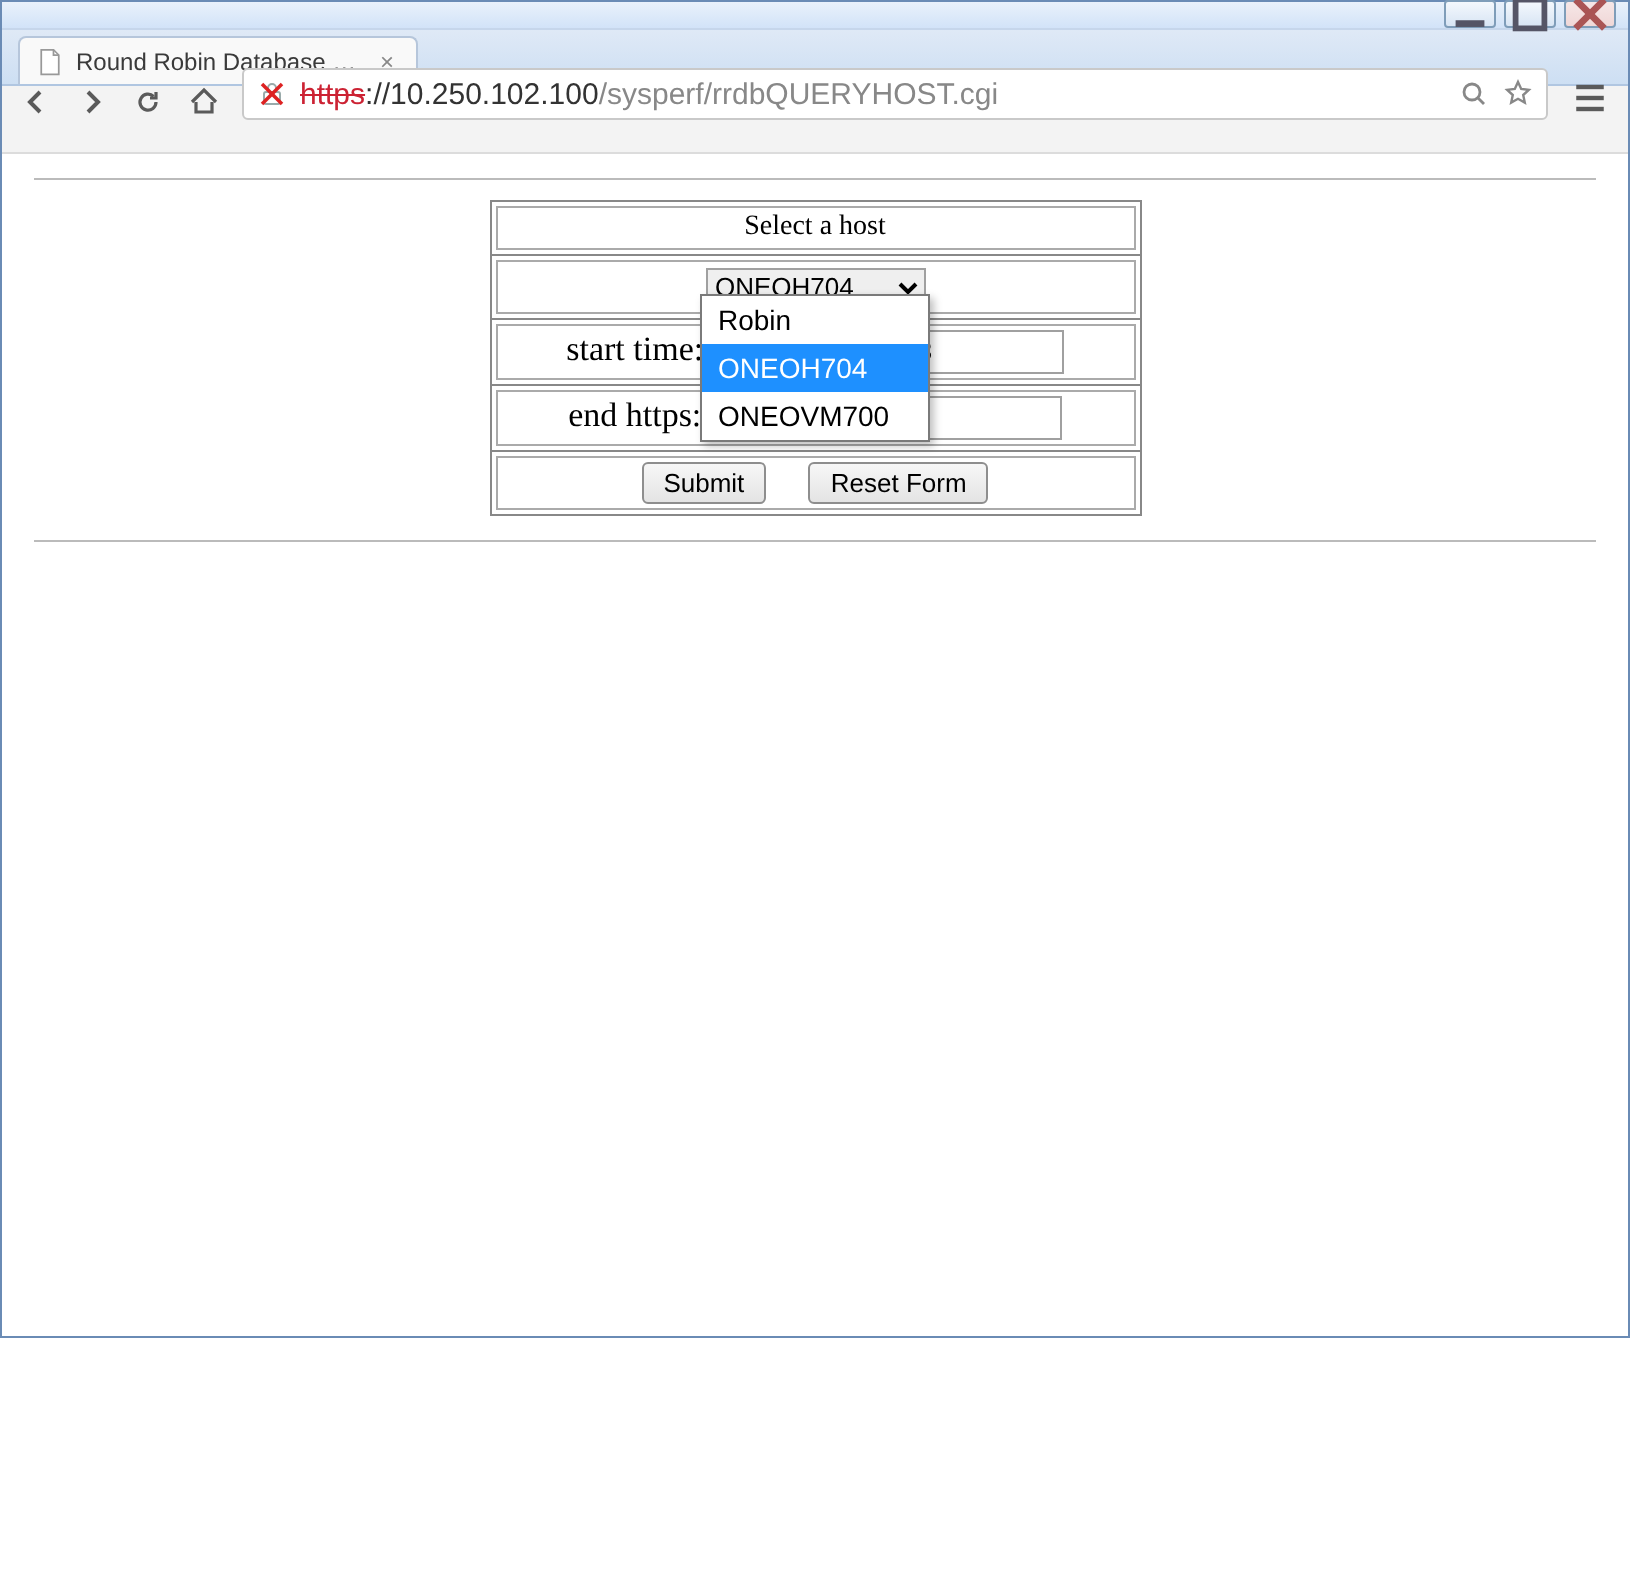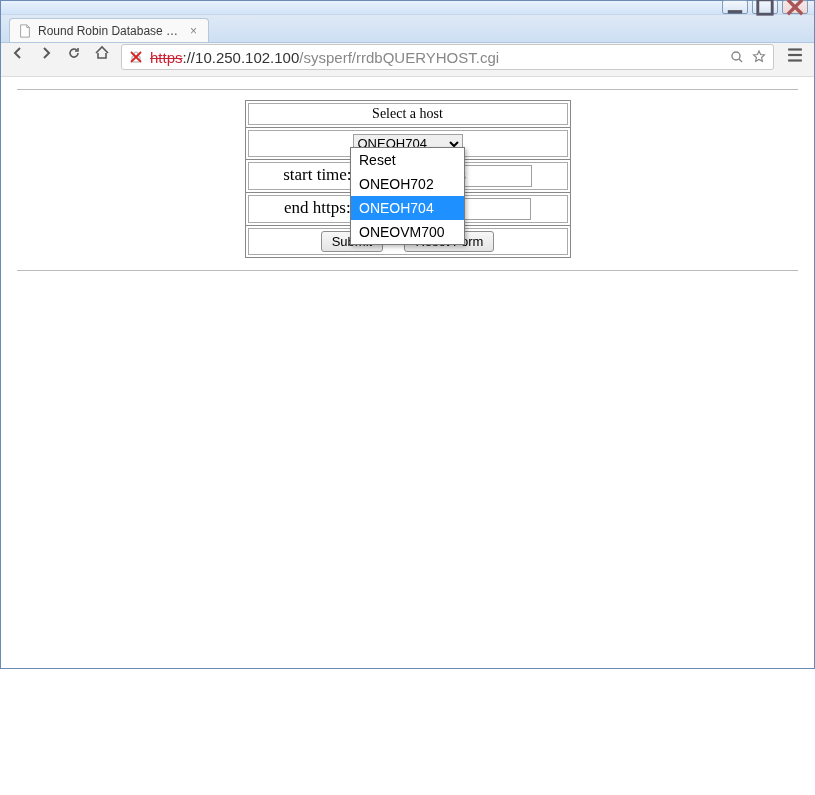--- a/index.html
+++ b/index.html
@@ -91,22 +91,22 @@
     font-size: 12px;
     line-height: 10px;
     cursor: pointer;
   }
 
   .toolbar {
     height: 34px;
     background: #f3f3f3;
     border-bottom: 1px solid #dcdcdc;
     display: flex;
-    align-items: flex-start;
-    padding: 1px 8px;
+    align-items: flex-end;
+    padding: 16px 8px;
     gap: 10px;
   }
   .tb-btn {
     width: 18px; height: 18px;
     color: #5a5a5a;
     display: flex;
     align-items: center;
     justify-content: center;
     cursor: pointer;
   }
@@ -376,20 +376,19 @@
             </div>
           </td>
         </tr>
       </tbody>
         </table>
       <hr class="sep2">
     </div>
 
     <div class="select-popup" id="select-popup" style="left:349px; top:70px; width:115px;">
 
-    <div class="opt">Reset</div>
-        <div class="opt">ONEOH702</div>
+    <div class="opt">Robin</div>
         <div class="opt highlight">ONEOH704</div>
         <div class="opt">ONEOVM700</div>
       </div>
   </div>
 
 </div>
 
 </body></html>

